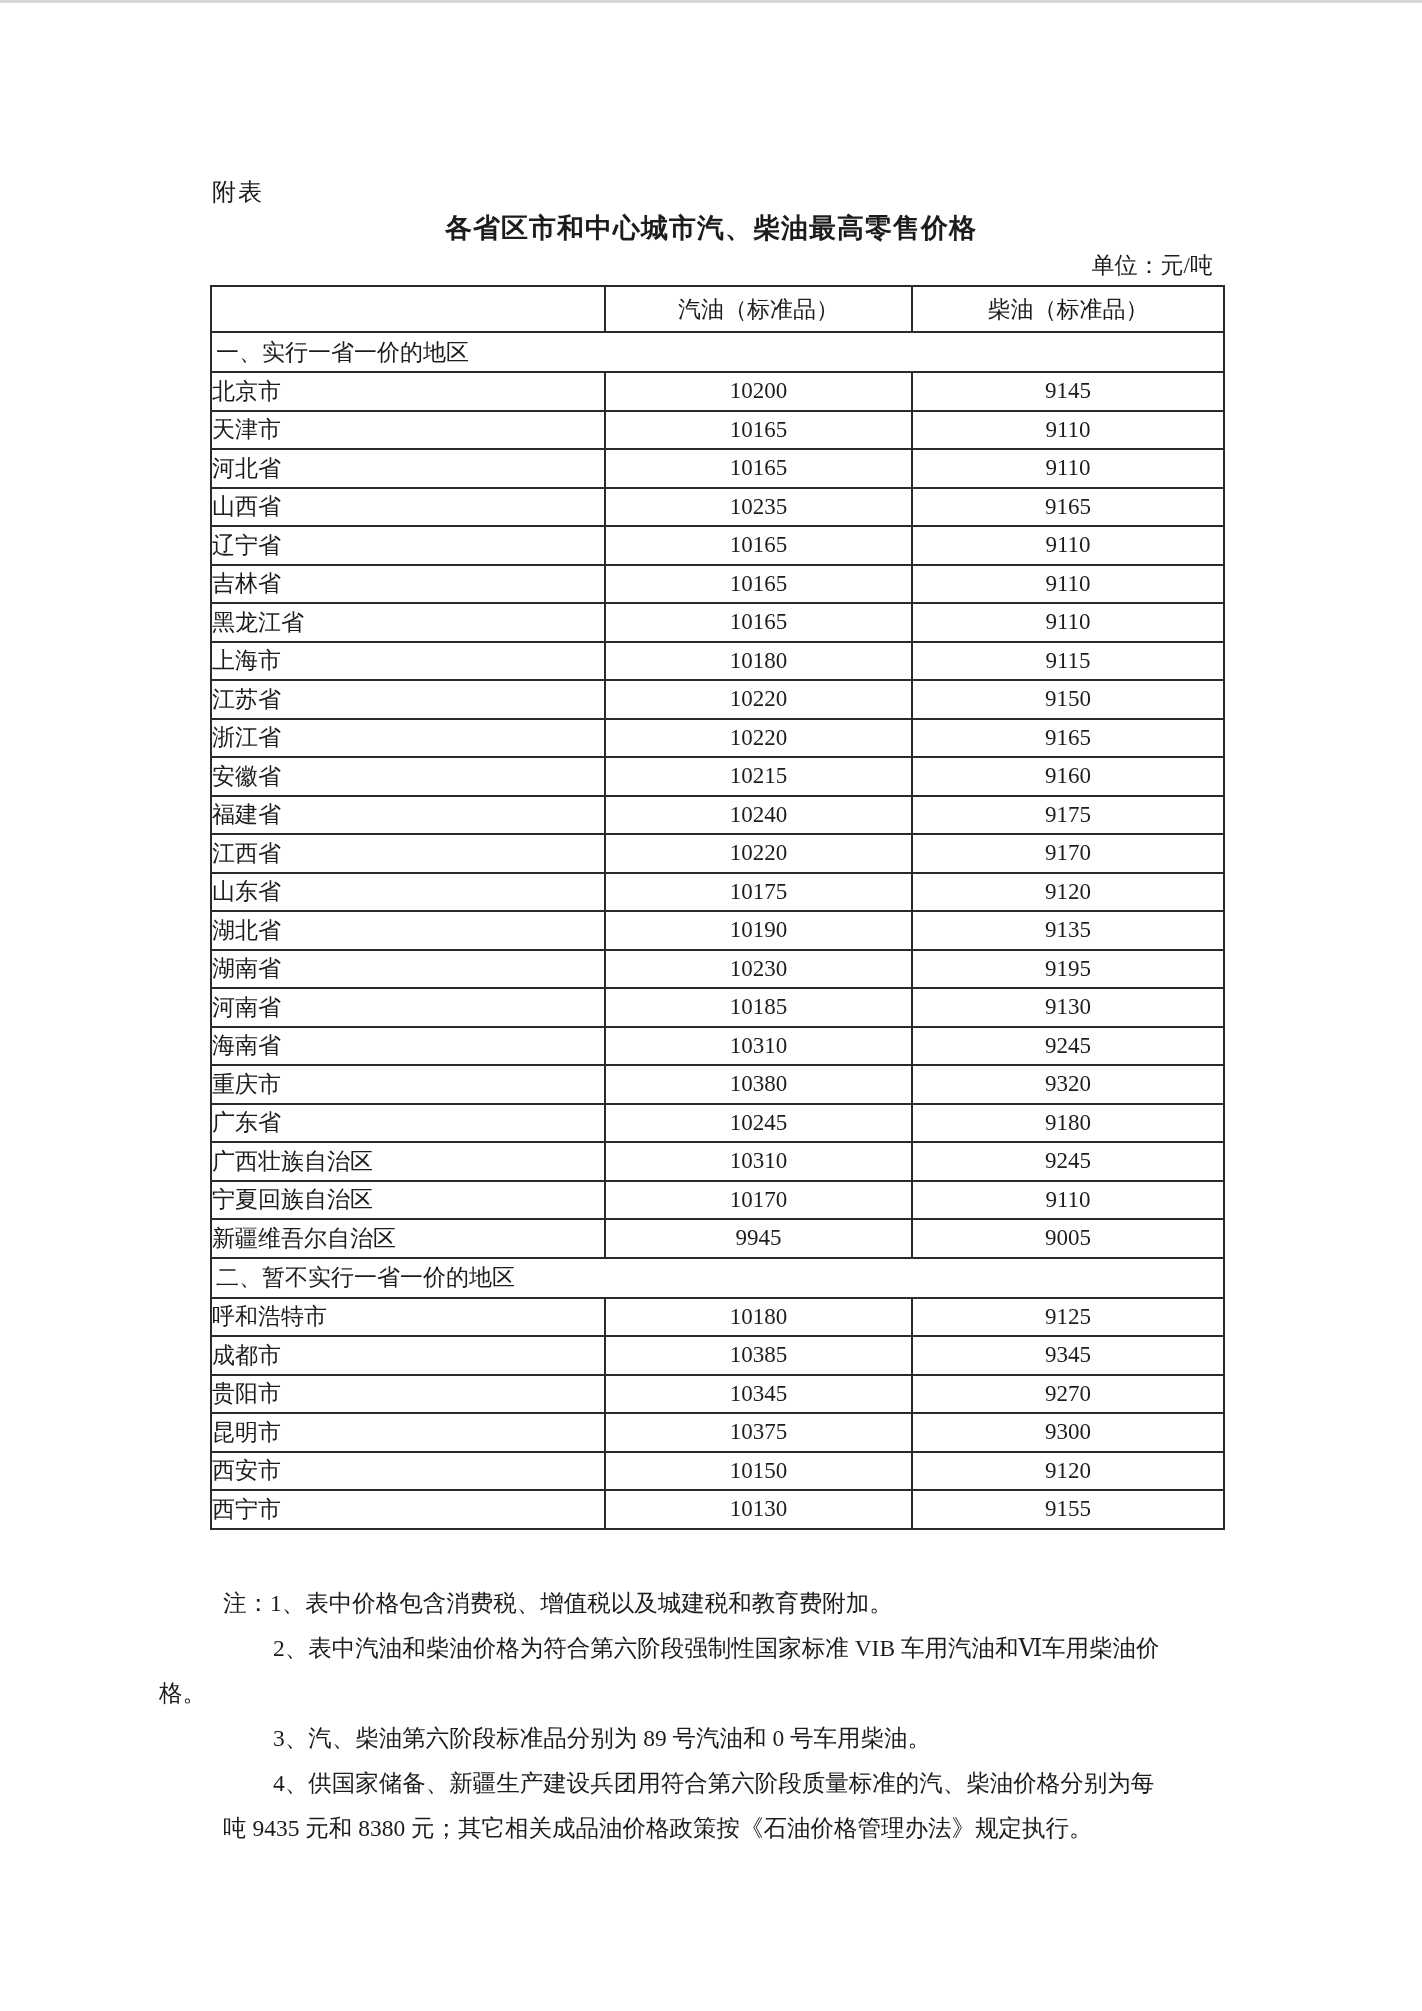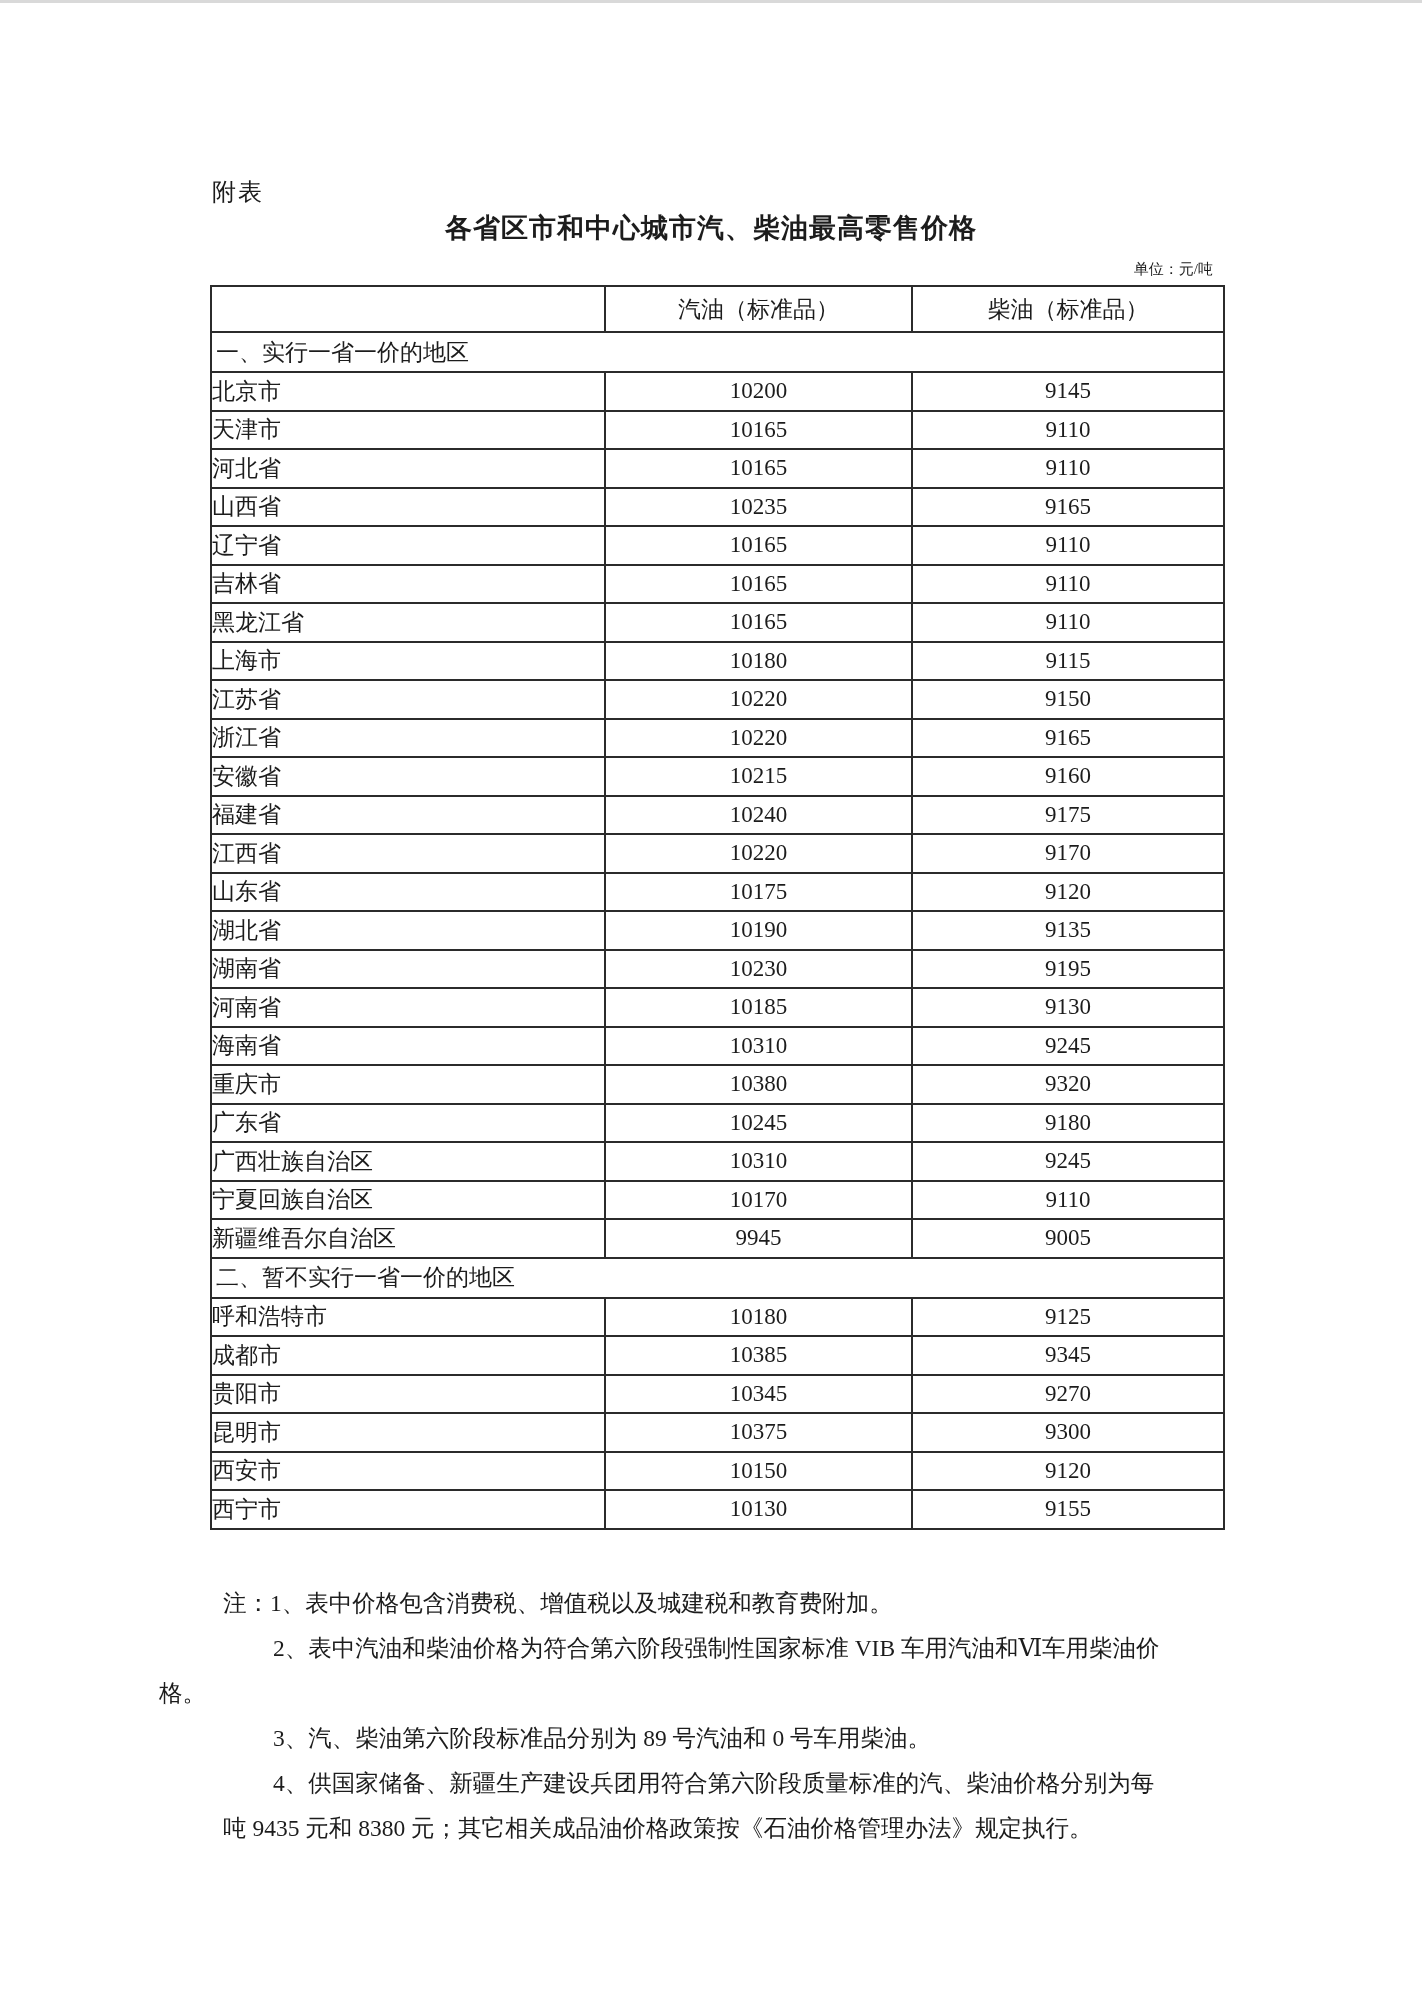--- a/index.html
+++ b/index.html
@@ -41,24 +41,24 @@
     top: 210px;
     width: 1422px;
     text-align: center;
     font-size: 27px;
     font-weight: bold;
     letter-spacing: 1px;
   }
   .unit-line {
     position: absolute;
     left: 210px;
-    top: 260px;
+    top: 250px;
     width: 1003px;
     text-align: right;
-    font-size: 15px;
+    font-size: 23px;
   }
   table.price-table {
     position: absolute;
     left: 210px;
     top: 285px;
     width: 1013px;
     border-collapse: collapse;
     table-layout: fixed;
   }
   table.price-table td, table.price-table th {

